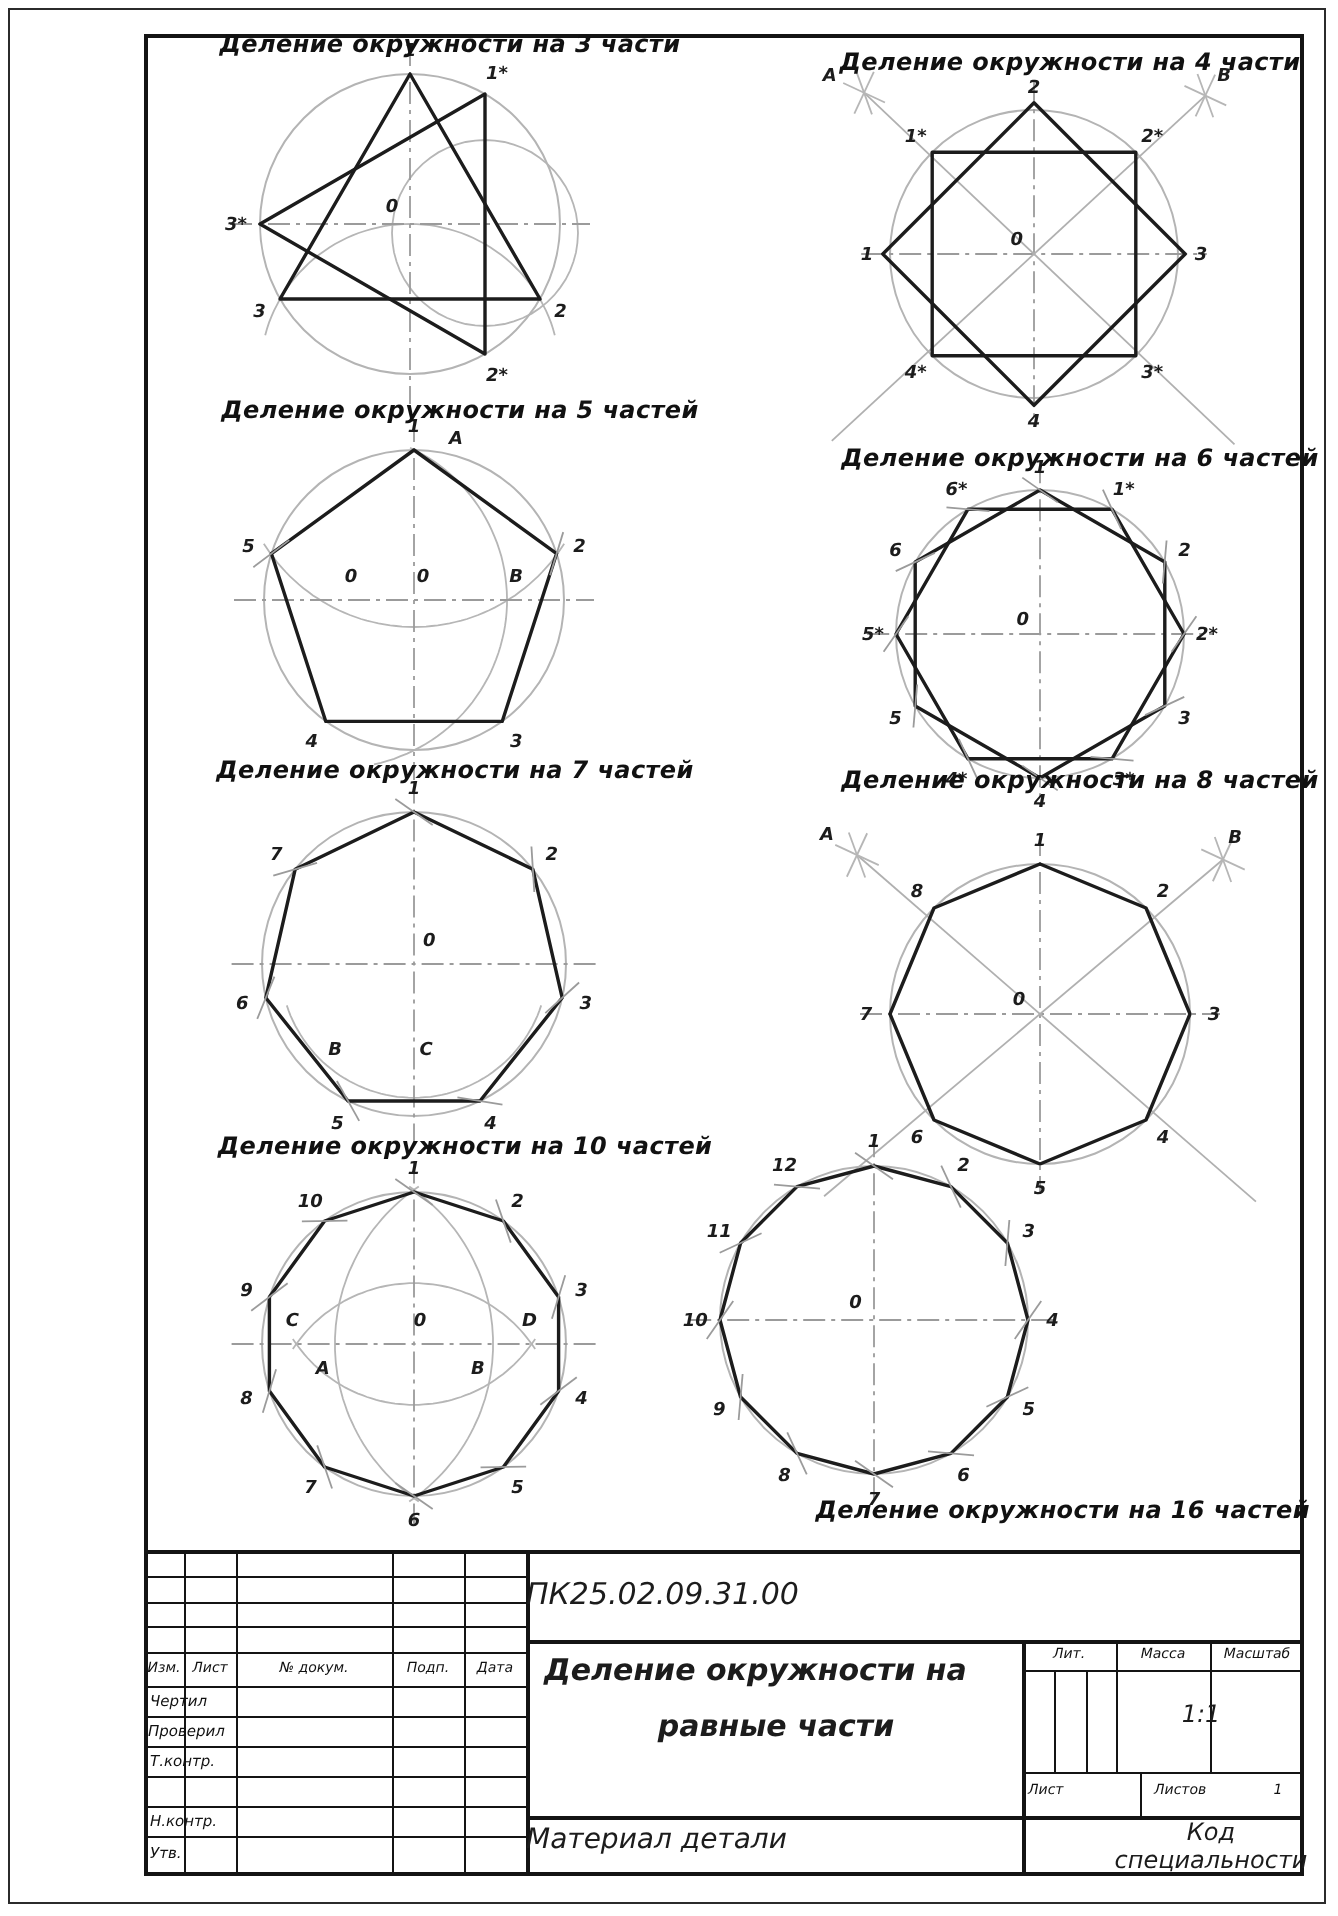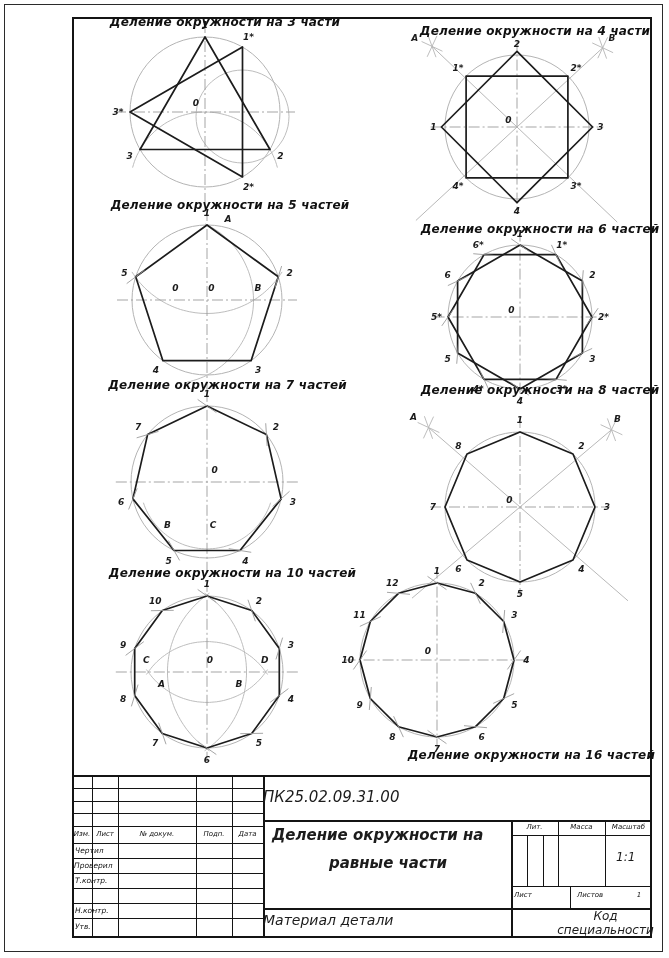--- a/index.html
+++ b/index.html
@@ -23,21 +23,21 @@
   
   .tb-line{position:absolute;background:#141414;}
   .tb-label{position:absolute;font:italic 7.5px "DejaVu Sans",sans-serif;color:#111;}
   .tb-head{position:absolute;font:italic 7px "DejaVu Sans",sans-serif;color:#111;text-align:center;}
   .tb-doc{position:absolute;left:263px;top:780px;width:389px;height:34px;
         font:italic 15px "DejaVu Sans",sans-serif;text-align:left;line-height:34px;}
   .tb-title1{position:absolute;left:272px;top:826px;width:232px;
         font:italic bold 15px "DejaVu Sans",sans-serif;}
   .tb-title2{position:absolute;left:272px;top:854px;width:232px;text-align:center;
         font:italic bold 15px "DejaVu Sans",sans-serif;}
-  .tb-scale{position:absolute;left:616px;top:850px;width:47px;
+  .tb-scale{position:absolute;left:577px;top:850px;width:47px;text-align:center;
         font:italic 12px "DejaVu Sans",sans-serif;}
   .tb-material{position:absolute;left:263px;top:912px;width:248px;text-align:left;
         font:italic 14px "DejaVu Sans",sans-serif;}
   .tb-code{position:absolute;left:511px;top:909px;width:141px;text-align:center;
         font:italic 12px "DejaVu Sans",sans-serif;line-height:14px;padding-left:24px;}
 </style>
 </head>
 <body>
 
 <div class="page">

